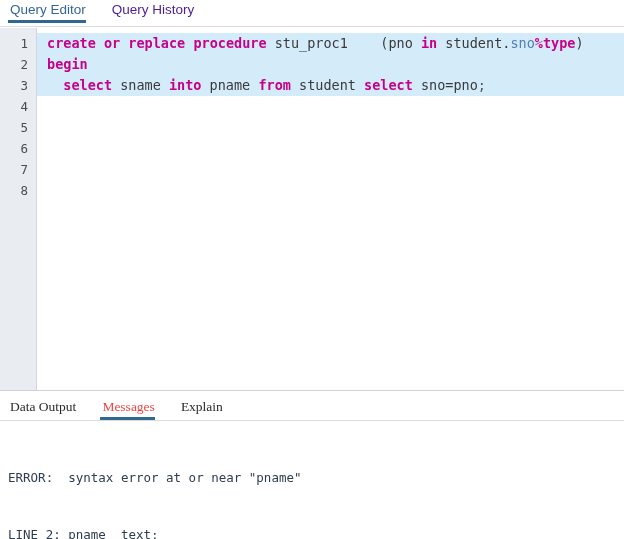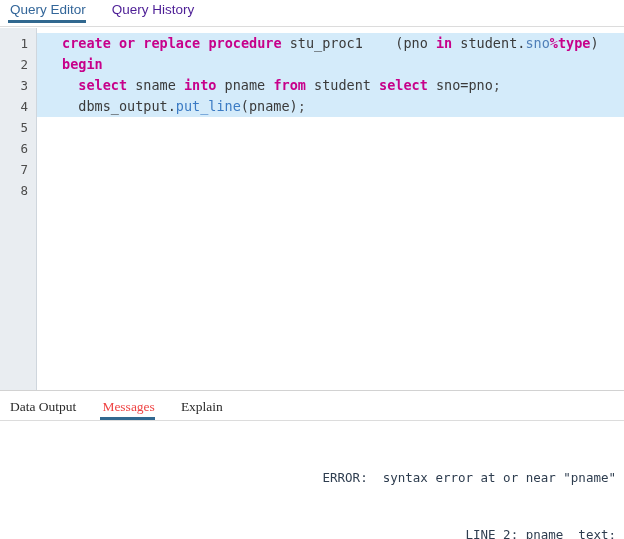--- a/index.html
+++ b/index.html
@@ -84,21 +84,21 @@
     position: relative;
     padding-top: 5px;
     font-family: "DejaVu Sans Mono", monospace;
     font-size: 13.5px;
     overflow: hidden;
   }
   .cline {
     height: 21px;
     line-height: 21px;
     white-space: pre;
-    padding-left: 25px;
+    padding-left: 10px;
     position: relative;
   }
   .cline.sel {
     background: #d4ebfa;
   }
   
   .kw   { color: #c7008a; font-weight: bold; }
   .id   { color: #3a3a3a; }
   .fn   { color: #3b7bc4; }
   .attr { color: #4f7fb8; }
@@ -169,21 +169,21 @@
     background: #31688f;
   }
   #messages-body {
     padding: 9px 8px 0 8px;
     font-family: "DejaVu Sans Mono", monospace;
     font-size: 12.5px;
     line-height: 19px;
     color: #2e3d4f;
     white-space: pre;
   }
-  .mline { white-space: pre; text-align: right; }
+  .mline { white-space: pre; }
 </style>
 </head>
 <body>
 
 <div id="top-tabbar">
   <div class="toptab active">
     <span>Query Editor</span>
   </div>
   <div class="toptab">
     <span>Query History</span>
@@ -200,21 +200,20 @@
     <div class="gline">5</div>
     <div class="gline">6</div>
     <div class="gline">7</div>
     <div class="gline">8</div>
   </div>
 
   <div id="code-area">
     <div class="cline sel"><span class="kw">create</span><span class="id"> </span><span class="kw">or</span><span class="id"> </span><span class="kw">replace</span><span class="id"> </span><span class="kw">procedure</span><span class="id"> stu_proc1    (pno </span><span class="kw">in</span><span class="id"> student.</span><span class="attr">sno</span><span class="kw">%type</span><span class="id">)</span></div>
     <div class="cline sel"><span class="kw">begin</span></div>
     <div class="cline sel"><span class="id">  </span><span class="kw">select</span><span class="id"> sname </span><span class="kw">into</span><span class="id"> pname </span><span class="kw">from</span><span class="id"> student </span><span class="kw">select</span><span class="id"> sno=pno</span><span class="pn">;</span></div>
-    <div class="cline sel"><span class="id">  dbms_output.</span><span class="fn">put_line</span><span class="id">(pname)</span><span class="pn">;</span></div>
     <div class="cline"></div>
     <div class="cline"></div>
   </div>
 
 </div>
 
 <div id="splitter"></div>
 
 <div id="results-pane">
 

